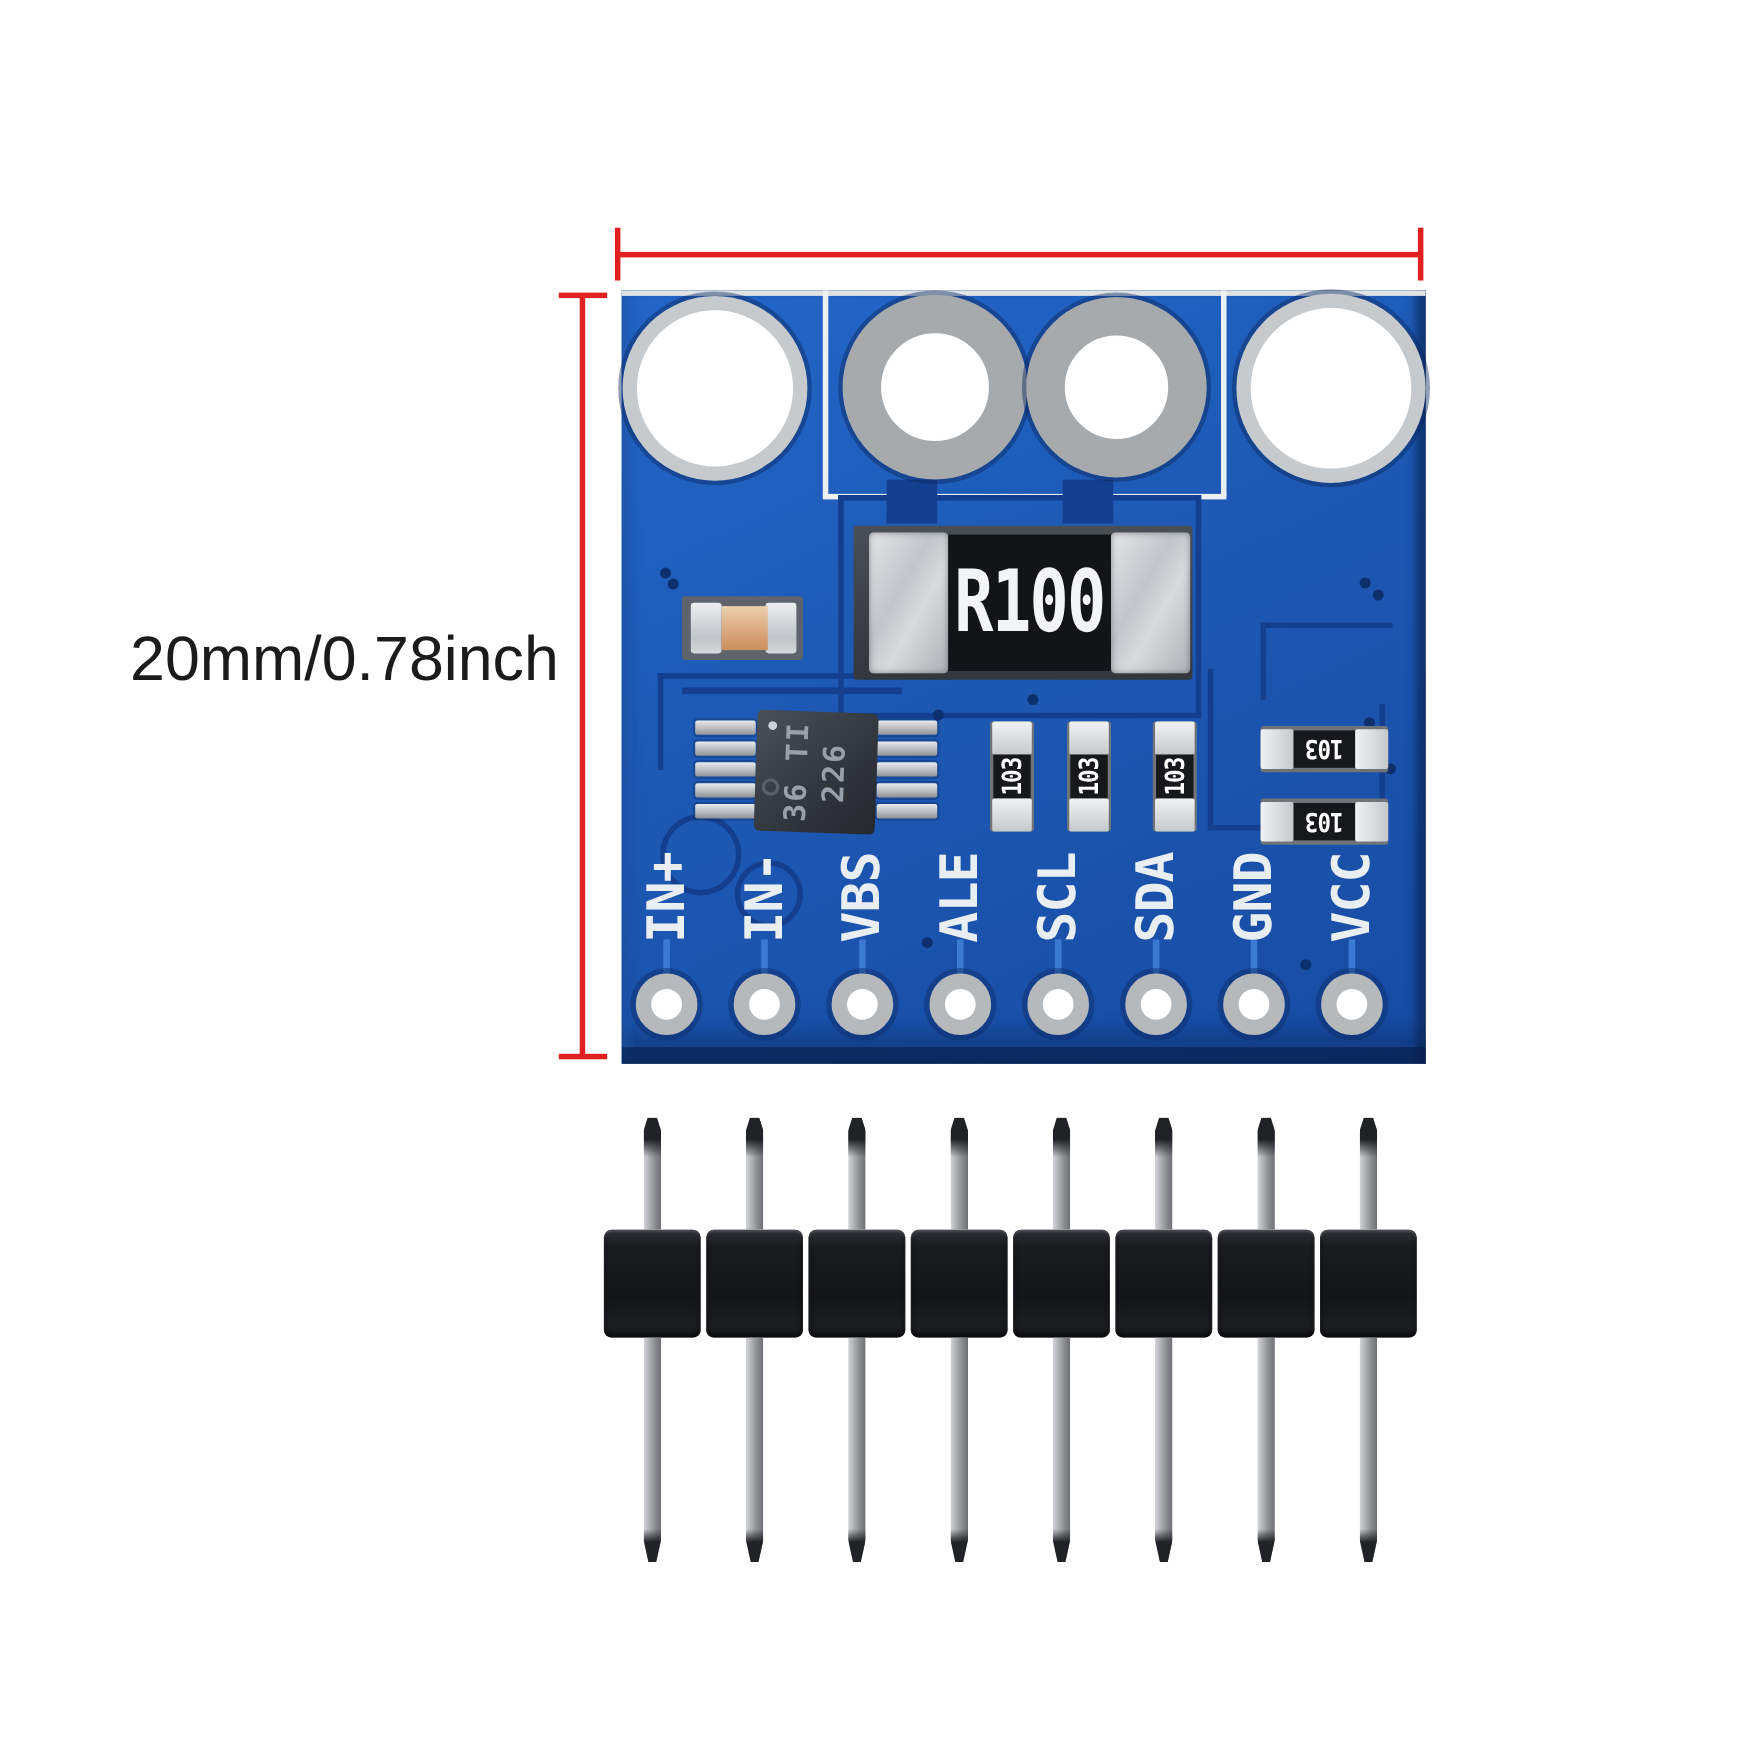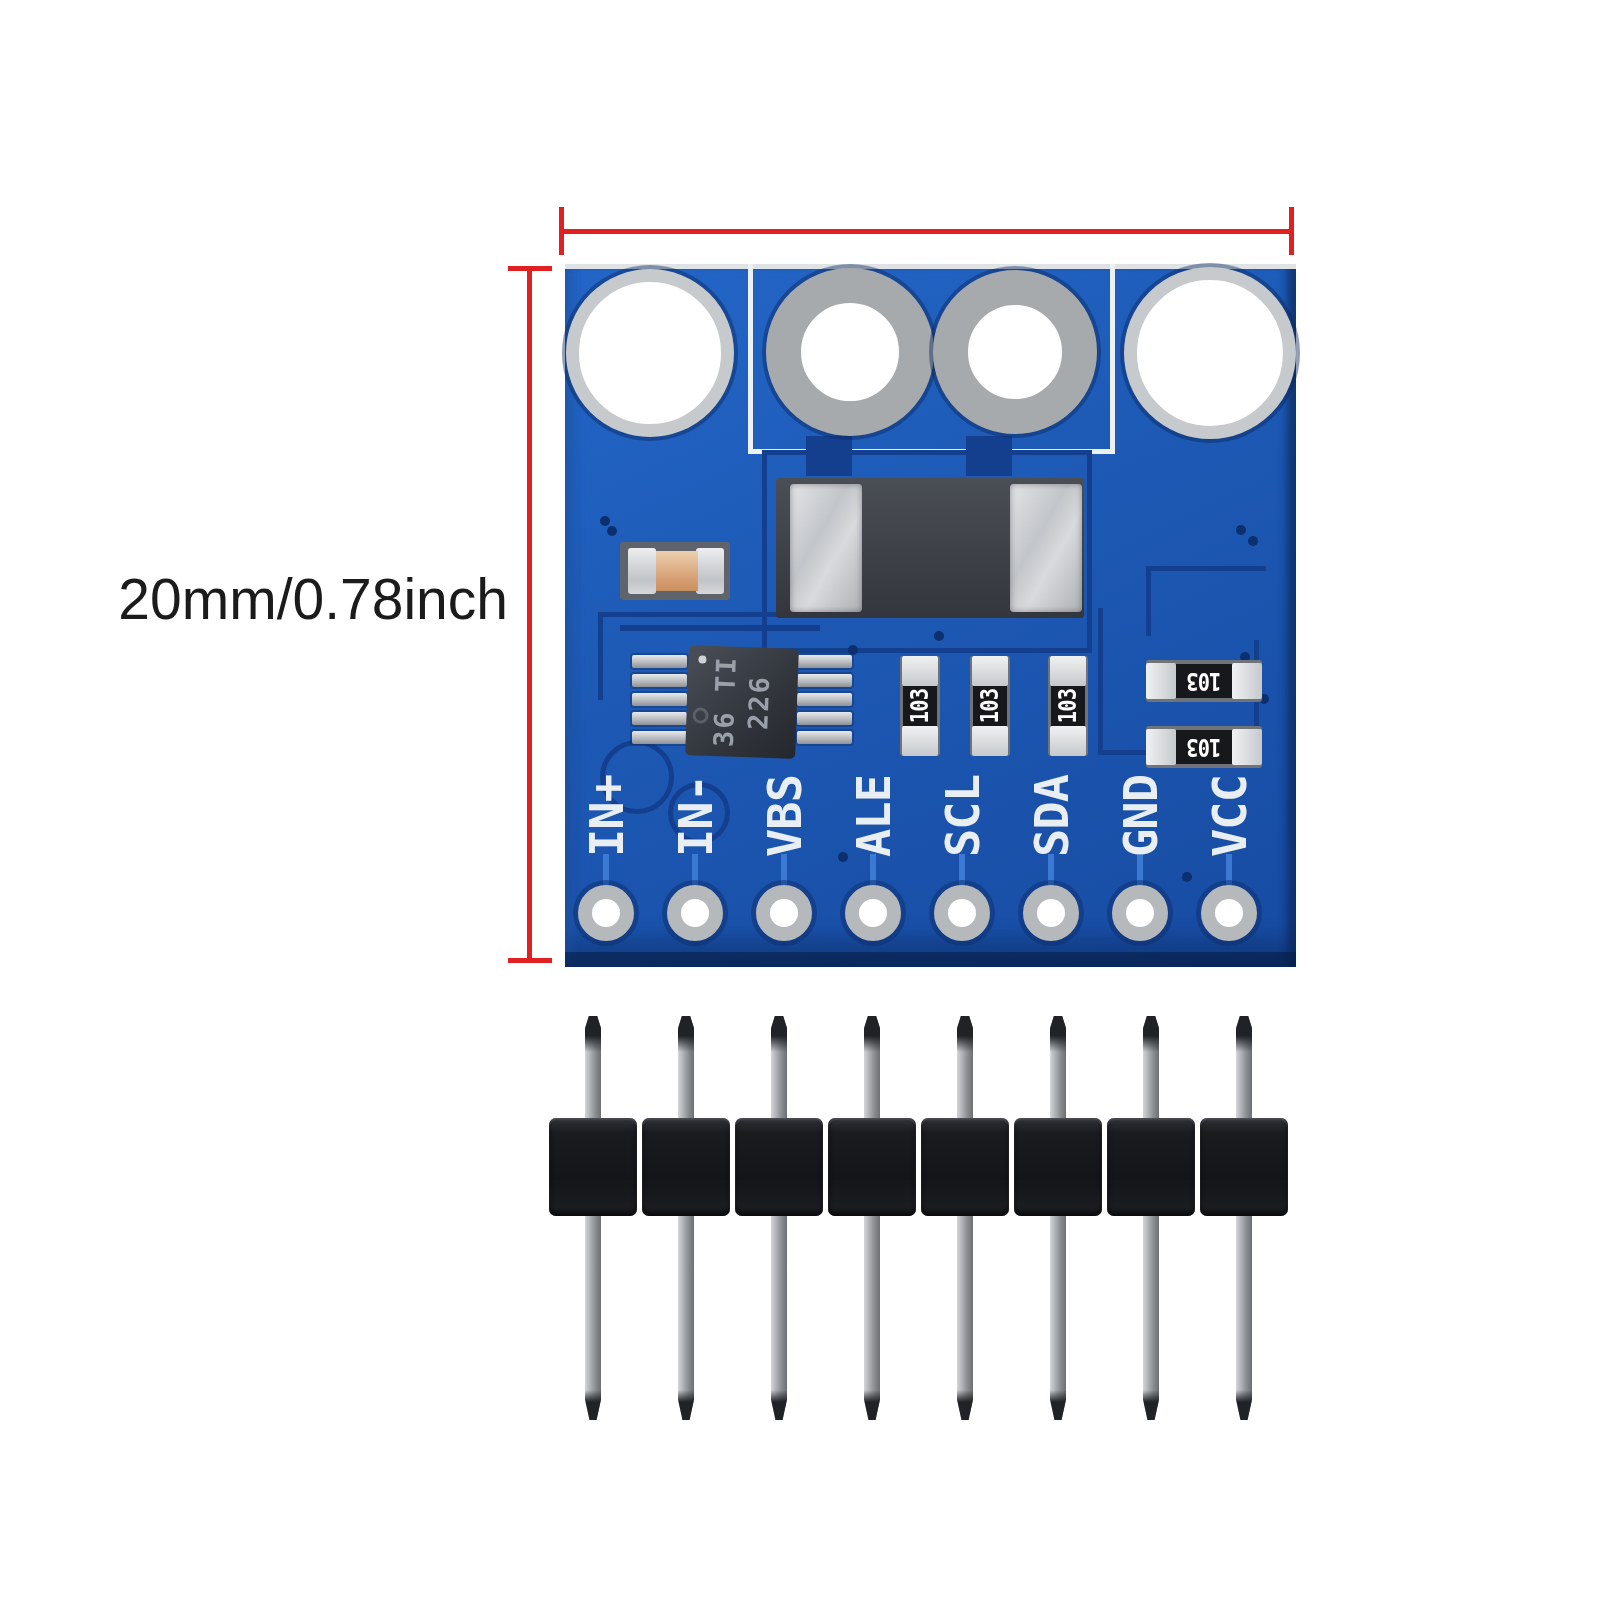--- a/index.html
+++ b/index.html
@@ -138,20 +138,23 @@
     <div class="via" style="left:683px;top:272px;"></div>
     <div class="via" style="left:675px;top:388px;"></div>
     <div class="via" style="left:694px;top:430px;"></div>
     <div class="via" style="left:675px;top:474px;"></div>
     <div class="via" style="left:617px;top:608px;"></div>
     <div class="via" style="left:273px;top:588px;"></div>
 
     <div class="shunt-plate" style="left:211px;top:214px;"></div>
     <div class="shunt-cap" style="left:225px;top:220px;"></div>
     <div class="shunt-cap" style="left:445px;top:220px;"></div>
+    <div class="shunt-body" style="left:297px;top:222px;">
+      <span class="shunt-text">R100</span>
+    </div>
 
     <div class="cap-plate" style="left:55px;top:278px;"></div>
     <div class="cap-end" style="left:63px;top:284px;"></div>
     <div class="cap-end" style="left:131px;top:284px;"></div>
     <div class="cap-core" style="left:91px;top:287px;"></div>
 
     <div>
       <div class="ic-pin" style="left:67px;top:391px;"></div>
       <div class="ic-pin" style="left:67px;top:410px;"></div>
       <div class="ic-pin" style="left:67px;top:429px;"></div>

